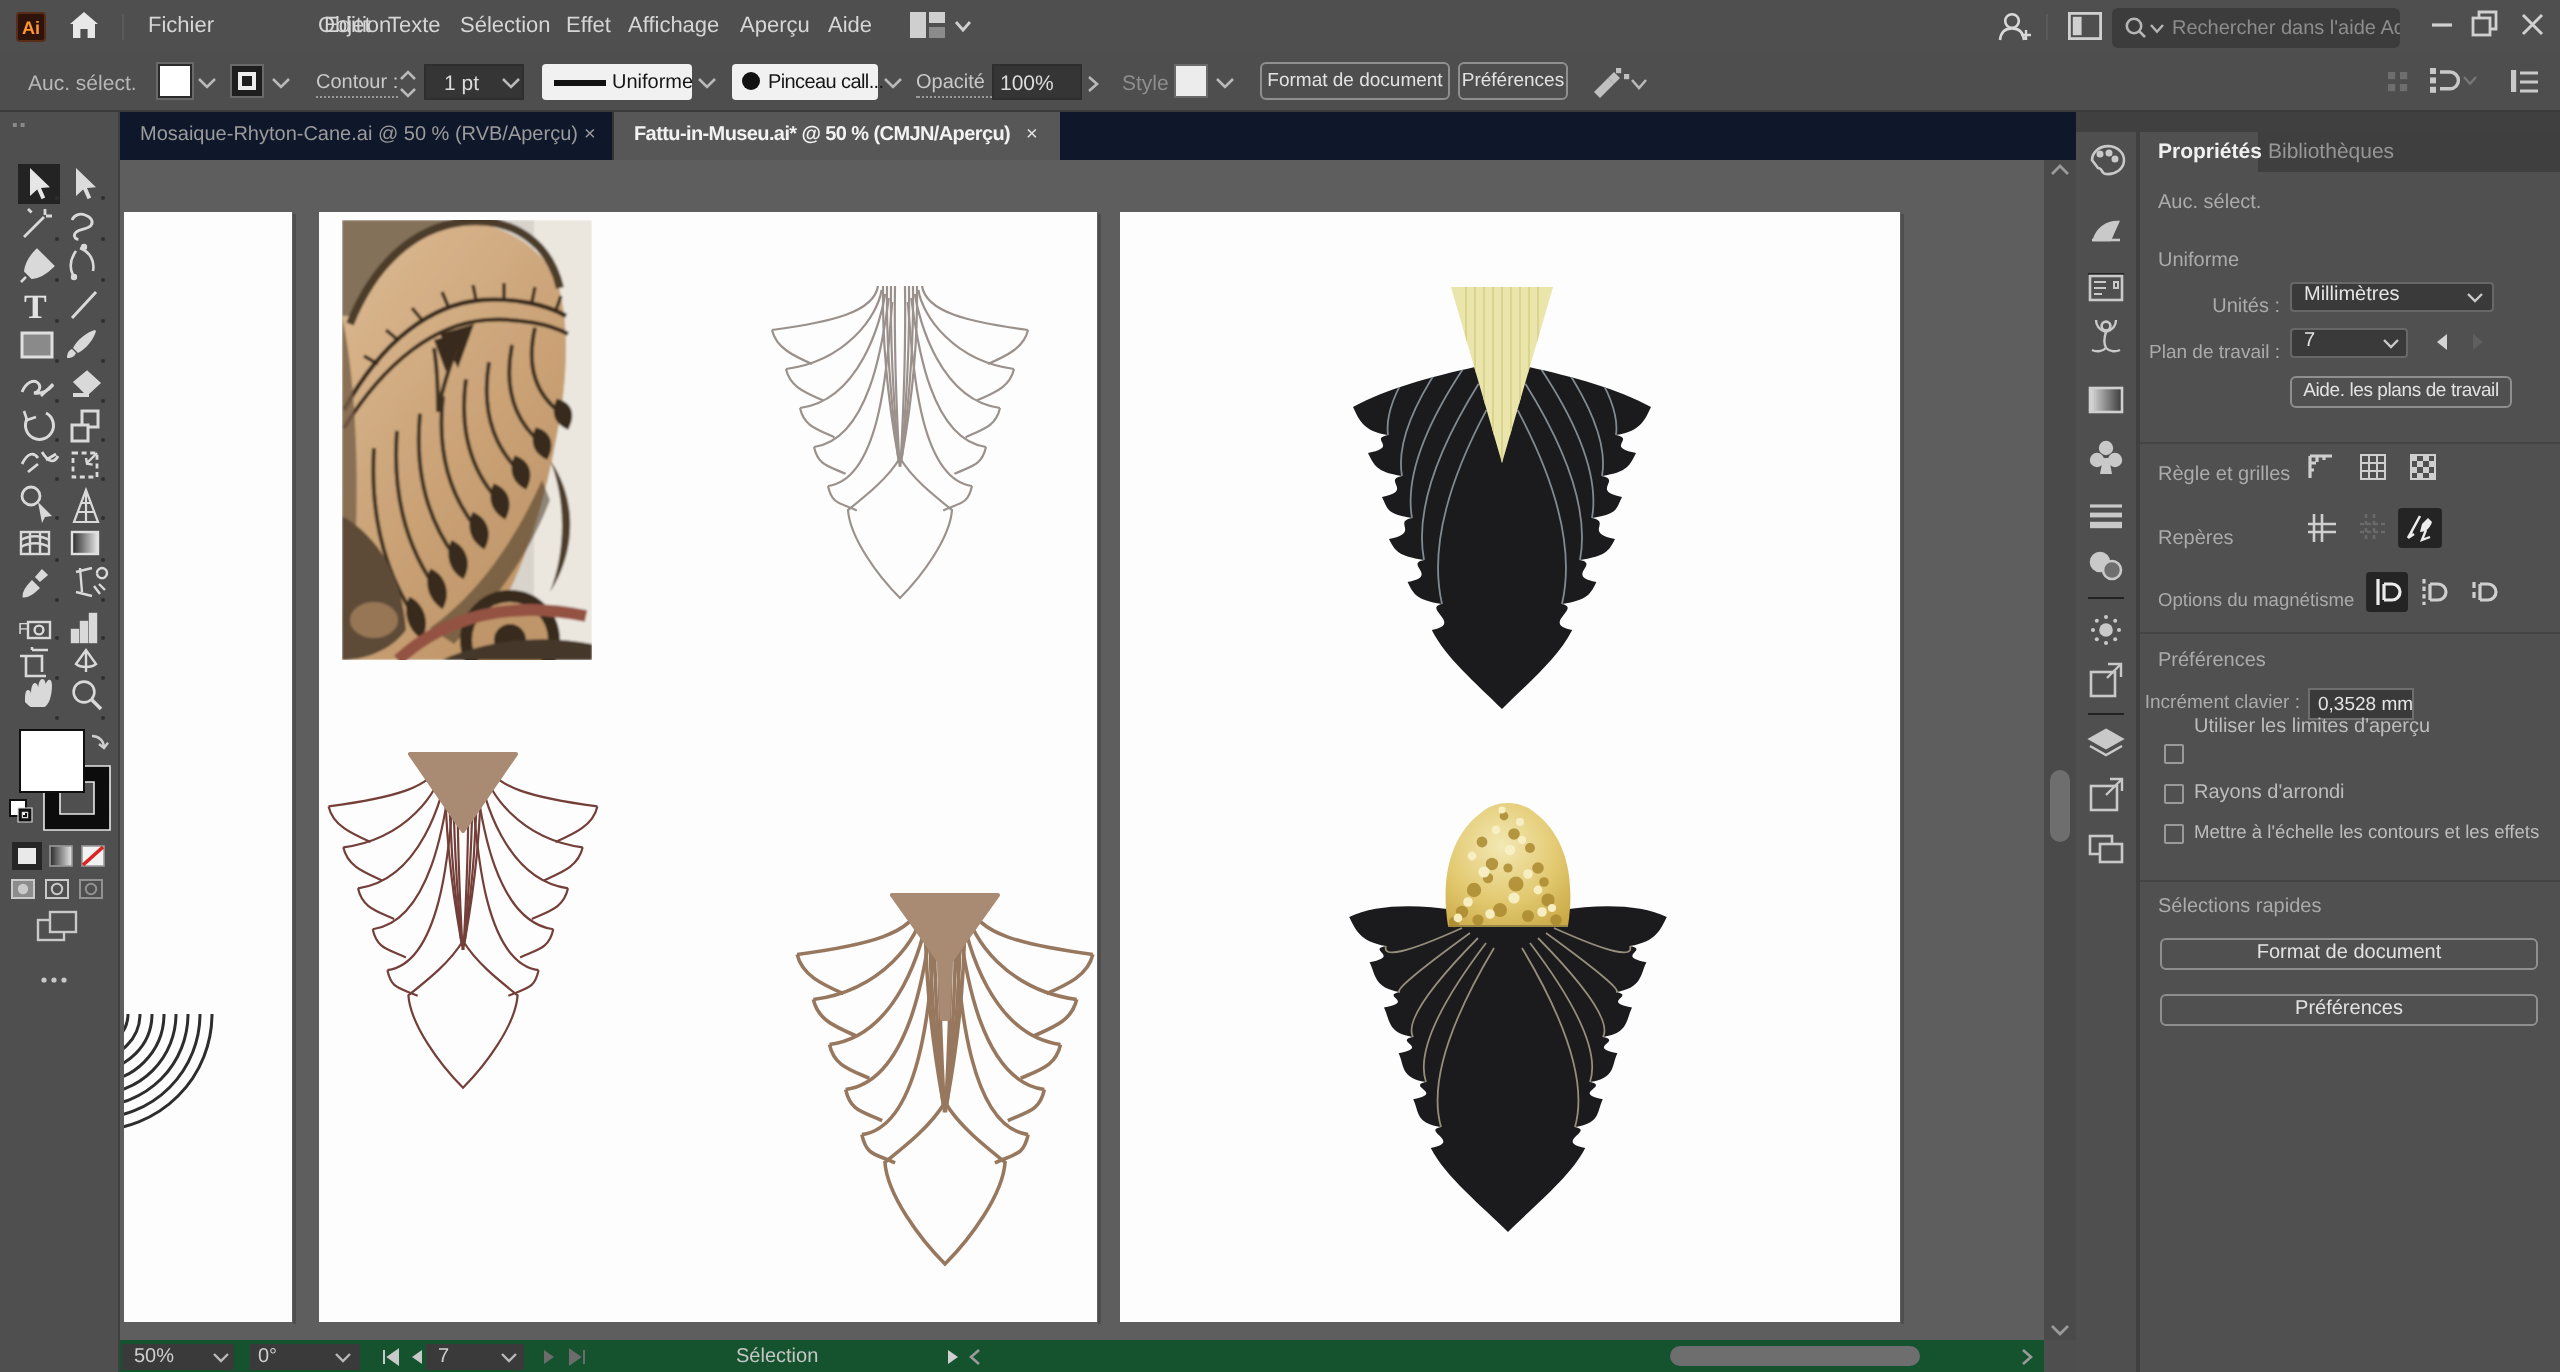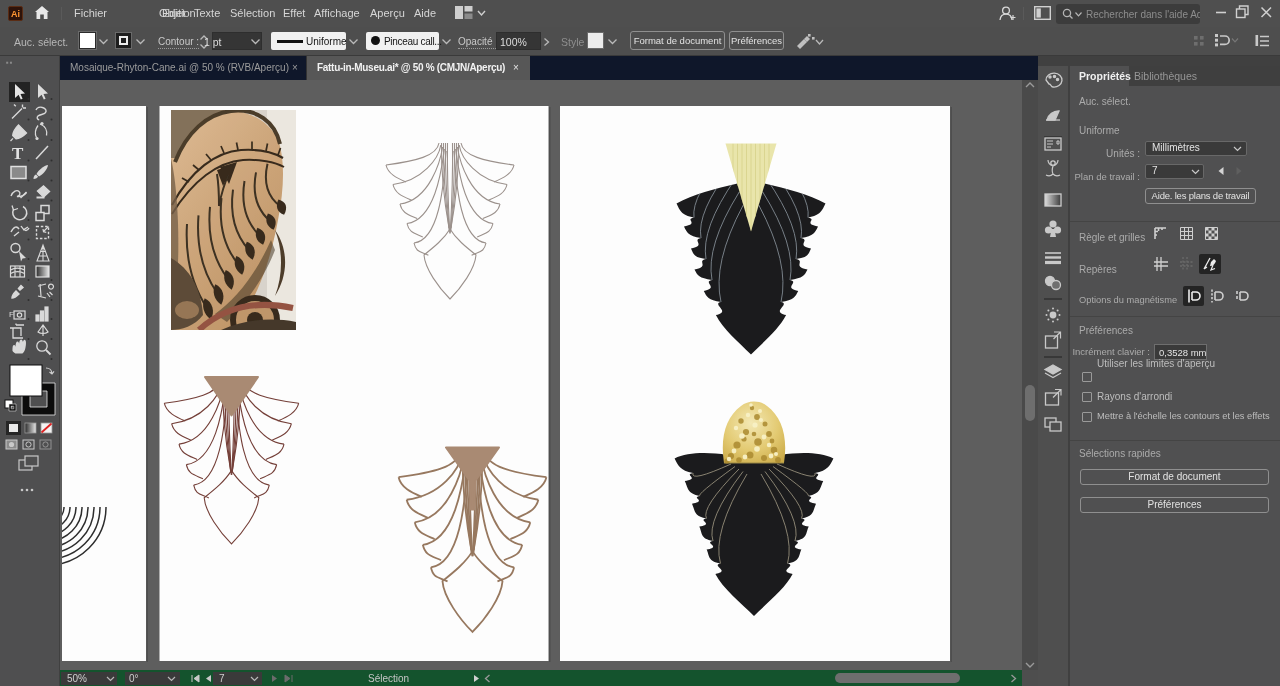--- a/index.html
+++ b/index.html
@@ -99,21 +99,21 @@
     <div class="abs" style="left:119px;top:9px;width:9px;height:9px;border:2px solid #ededed;background:#1e1e1e;"></div>
     <svg class="abs" style="left:135px;top:11px" width="11" height="7" viewBox="0 0 11 7">
         <path d="M1.5 1.5 l4 4 l4 -4" stroke="#b9b9b9" stroke-width="1.3" fill="none"></path>
       </svg>
     <div class="abs" style="left:158px;top:9px;border-bottom:1px dotted #9a9a9a;padding-bottom:1px;font-size:10px;">Contour :</div>
     <svg class="abs" style="left:199px;top:7px" width="10" height="16" viewBox="0 0 10 16">
         <path d="M1.5 5.5 L5 2 L8.5 5.5" stroke="#b9b9b9" stroke-width="1.3" fill="none"></path>
         <path d="M1.5 10.5 L5 14 L8.5 10.5" stroke="#b9b9b9" stroke-width="1.3" fill="none"></path>
       </svg>
     <div class="abs" style="left:212px;top:5px;width:50px;height:18px;background:#353535;border:1px solid #2e2e2e;"></div>
-    <div class="abs" style="left:204px;top:9px;color:#dcdcdc;text-align:right;">1 pt</div>
+    <div class="abs" style="left:222px;top:9px;color:#dcdcdc;text-align:right;">1 pt</div>
     <svg class="abs" style="left:250px;top:11px" width="11" height="7" viewBox="0 0 11 7">
         <path d="M1.5 1.5 l4 4 l4 -4" stroke="#b9b9b9" stroke-width="1.3" fill="none"></path>
       </svg>
     <div class="abs" style="left:271px;top:5px;width:75px;height:18px;background:#f1f1f1;border-radius:2px;"></div>
     <div class="abs" style="left:277px;top:13px;width:26px;height:2.5px;background:#111;"></div>
     <div class="abs" style="left:306px;top:9px;color:#151515;font-size:10px;">Uniforme</div>
     <svg class="abs" style="left:348px;top:11px" width="11" height="7" viewBox="0 0 11 7">
         <path d="M1.5 1.5 l4 4 l4 -4" stroke="#b9b9b9" stroke-width="1.3" fill="none"></path>
       </svg>
     <div class="abs" style="left:366px;top:5px;width:73px;height:18px;background:#f1f1f1;border-radius:2px;"></div>

